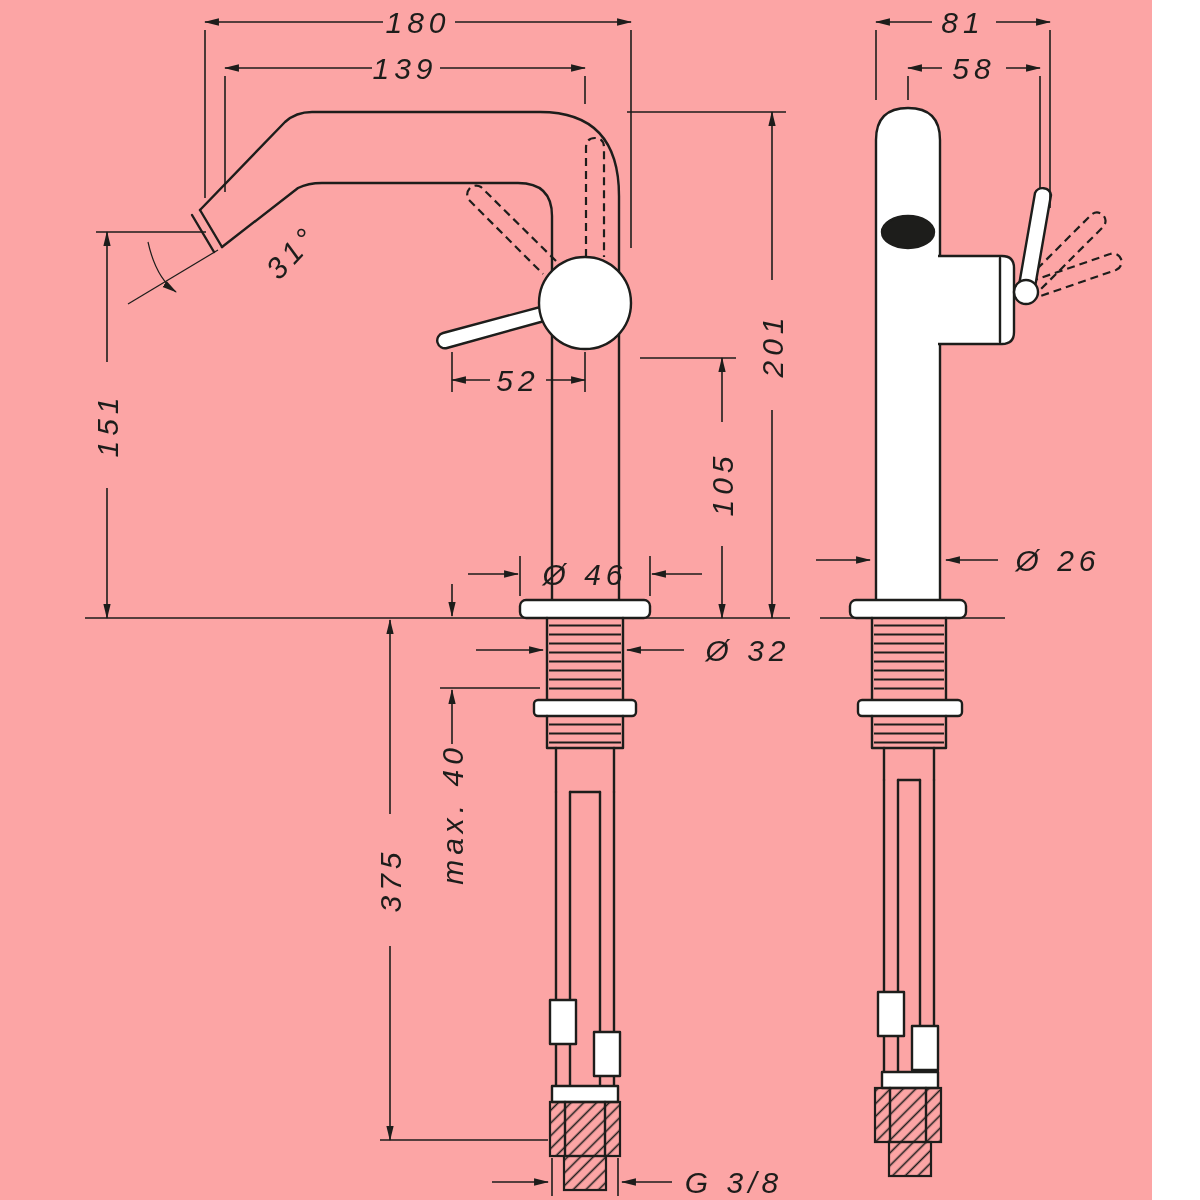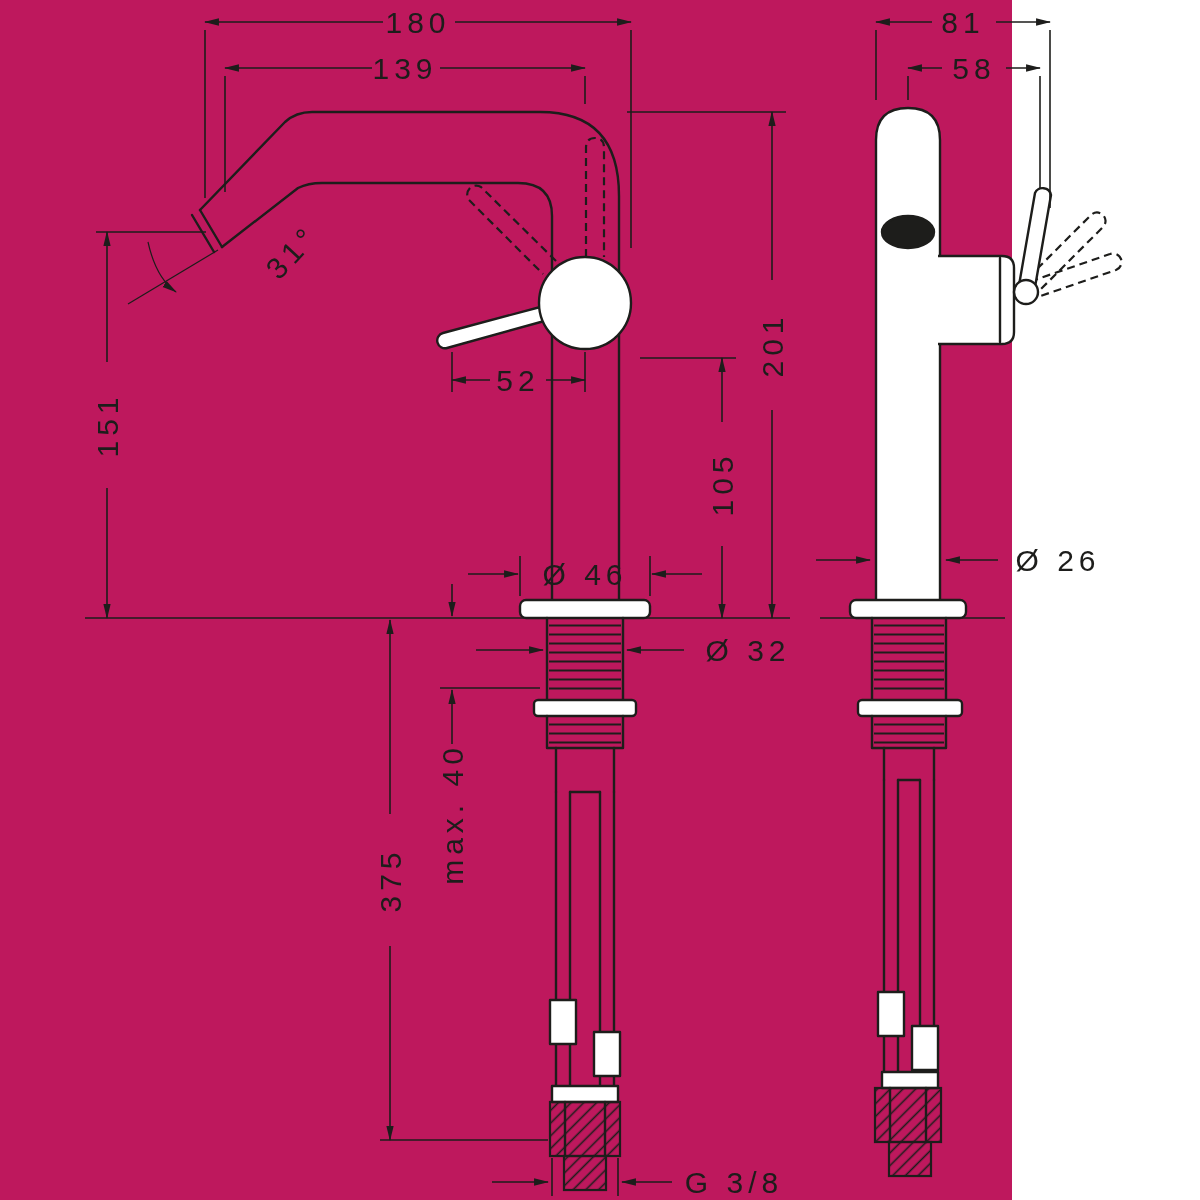--- a/index.html
+++ b/index.html
@@ -1,17 +1,17 @@
 <!DOCTYPE html>
 <html><head>
 <meta charset="utf-8">
 <style>
   html,body{margin:0;padding:0;background:#ffffff;}
   body{width:1200px;height:1200px;overflow:hidden;}
-  .wrap{width:1012px;height:1200px;background:#be185d;}
+  .wrap{width:1152px;height:1200px;background:#fca5a5;font-style:italic;}
   
   .s  {stroke:#1d1d1b;stroke-width:2.4;fill:none;stroke-linecap:round;stroke-linejoin:round;}
   .sf {stroke:#1d1d1b;stroke-width:2.4;fill:#ffffff;stroke-linejoin:round;}
   .sb {stroke:#1d1d1b;stroke-width:2.4;fill:#1d1d1b;}
   .d  {stroke:#1d1d1b;stroke-width:2.2;fill:none;stroke-dasharray:8 5;}
   .dim{stroke:#1d1d1b;stroke-width:1.6;fill:none;}
   .thn{stroke:#1d1d1b;stroke-width:1.2;fill:none;}
   .ht {fill:url(#htch);stroke:#1d1d1b;stroke-width:2.2;}
   .th {fill:url(#thr);stroke:none;}
   .lbl{font-family:"Liberation Sans",sans-serif;font-size:30px;fill:#1d1d1b;letter-spacing:5px;}

